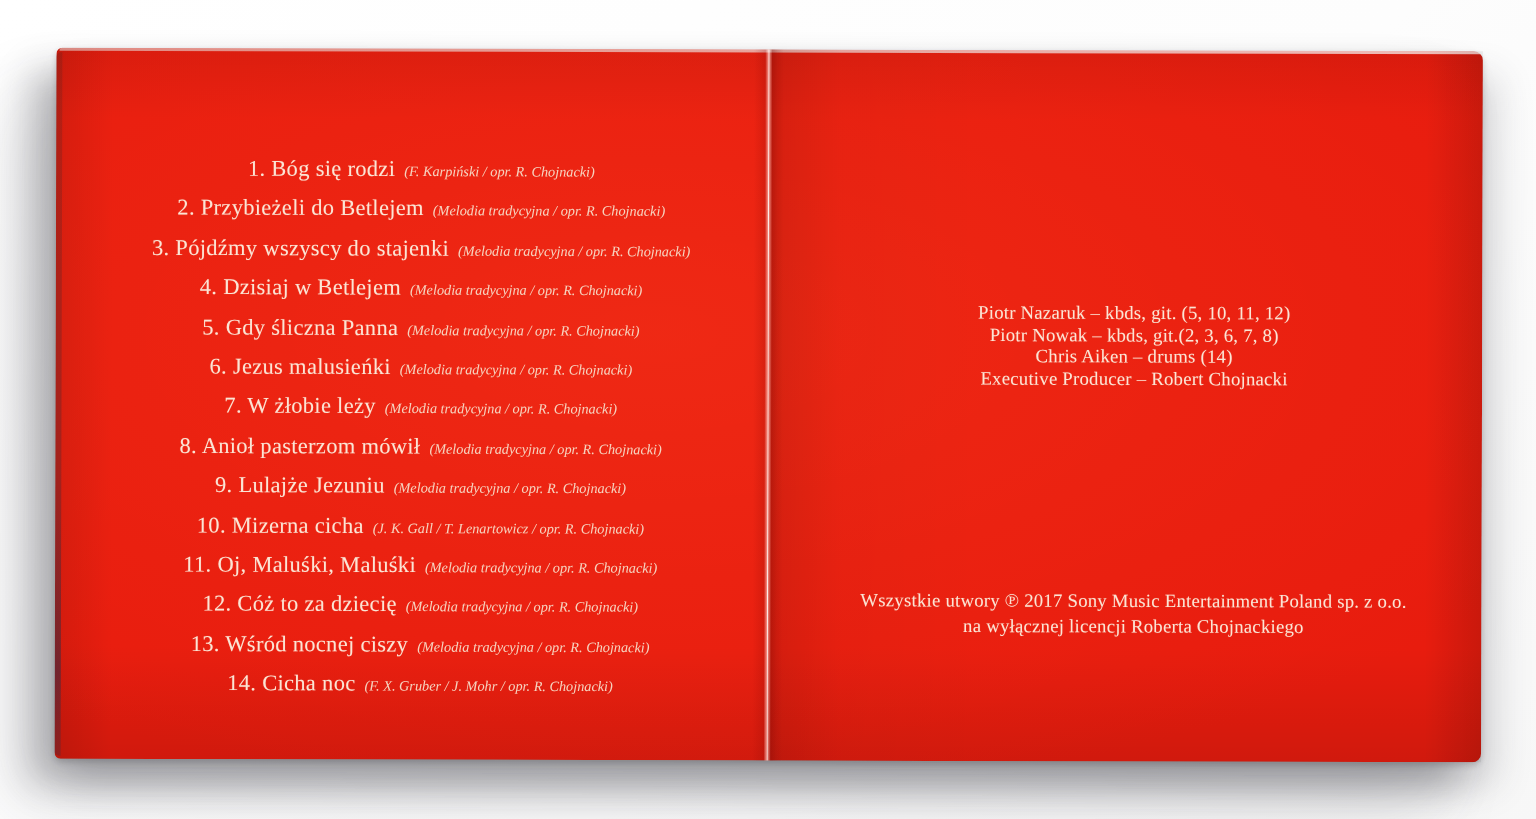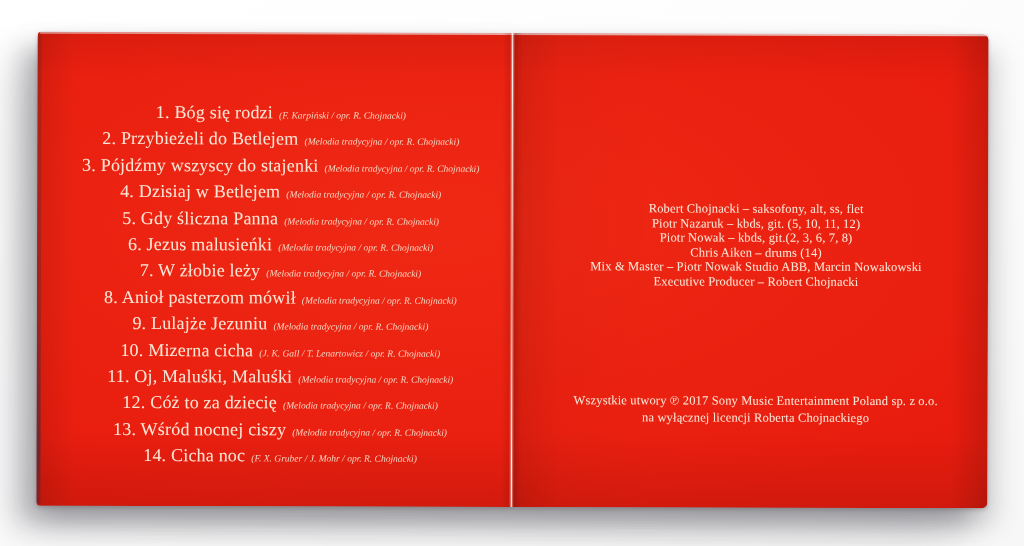--- a/index.html
+++ b/index.html
@@ -56,21 +56,21 @@
       rgba(120,8,4,0.30) 62%,
       rgba(120,8,4,0.12) 80%,
       rgba(120,8,4,0) 100%);
   }
   .tracklist{
     position:absolute;top:69px;left:0;width:475px;
     padding-left:12px;box-sizing:border-box;
     text-align:center;z-index:2;
   }
   .track{line-height:23.4px;white-space:nowrap;color:#fbe5d5;}
-  .track-title{font-size:18px;letter-spacing:0.2px;text-shadow:0 0 1px rgba(255,200,180,0.25);}
+  .track-title{font-size:15px;letter-spacing:0.2px;text-shadow:0 0 1px rgba(255,200,180,0.25);}
   .track-credit{font-size:9.5px;font-style:italic;margin-left:6px;color:#f7ddc9;opacity:0.95;}
   .credits{
     position:absolute;top:168px;left:0;width:476px;
     padding-left:12px;box-sizing:border-box;
     text-align:center;z-index:2;
     color:#fbe5d5;font-size:12.5px;line-height:14.6px;letter-spacing:0.15px;
   }
   .credit-line{white-space:nowrap;text-shadow:0 0 1px rgba(255,200,180,0.25);}
   .copyright{
     position:absolute;top:359px;left:0;width:476px;
@@ -102,25 +102,23 @@
         <div class="track"><span class="track-title">12. Cóż to za dziecię</span><span class="track-credit">(Melodia tradycyjna / opr. R. Chojnacki)</span></div>
         <div class="track"><span class="track-title">13. Wśród nocnej ciszy</span><span class="track-credit">(Melodia tradycyjna / opr. R. Chojnacki)</span></div>
         <div class="track"><span class="track-title">14. Cicha noc</span><span class="track-credit">(F. X. Gruber / J. Mohr / opr. R. Chojnacki)</span></div>
       </div>
     </div>
 
     <div class="gutter"></div>
 
     <div class="page right">
       <div class="credits">
-        <div class="credit-line">Robert Chojnacki – saksofony, alt, ss, flet</div>
         <div class="credit-line">Piotr Nazaruk – kbds, git. (5, 10, 11, 12)</div>
         <div class="credit-line">Piotr Nowak – kbds, git.(2, 3, 6, 7, 8)</div>
         <div class="credit-line">Chris Aiken – drums (14)</div>
-        <div class="credit-line">Mix &amp; Master – Piotr Nowak Studio ABB, Marcin Nowakowski</div>
         <div class="credit-line">Executive Producer – Robert Chojnacki</div>
       </div>
       <div class="copyright">
         <div class="copyright-line">Wszystkie utwory ℗ 2017 Sony Music Entertainment Poland sp. z o.o.</div>
         <div class="copyright-line">na wyłącznej licencji Roberta Chojnackiego</div>
       </div>
     </div>
 
   </div>
 </div>

